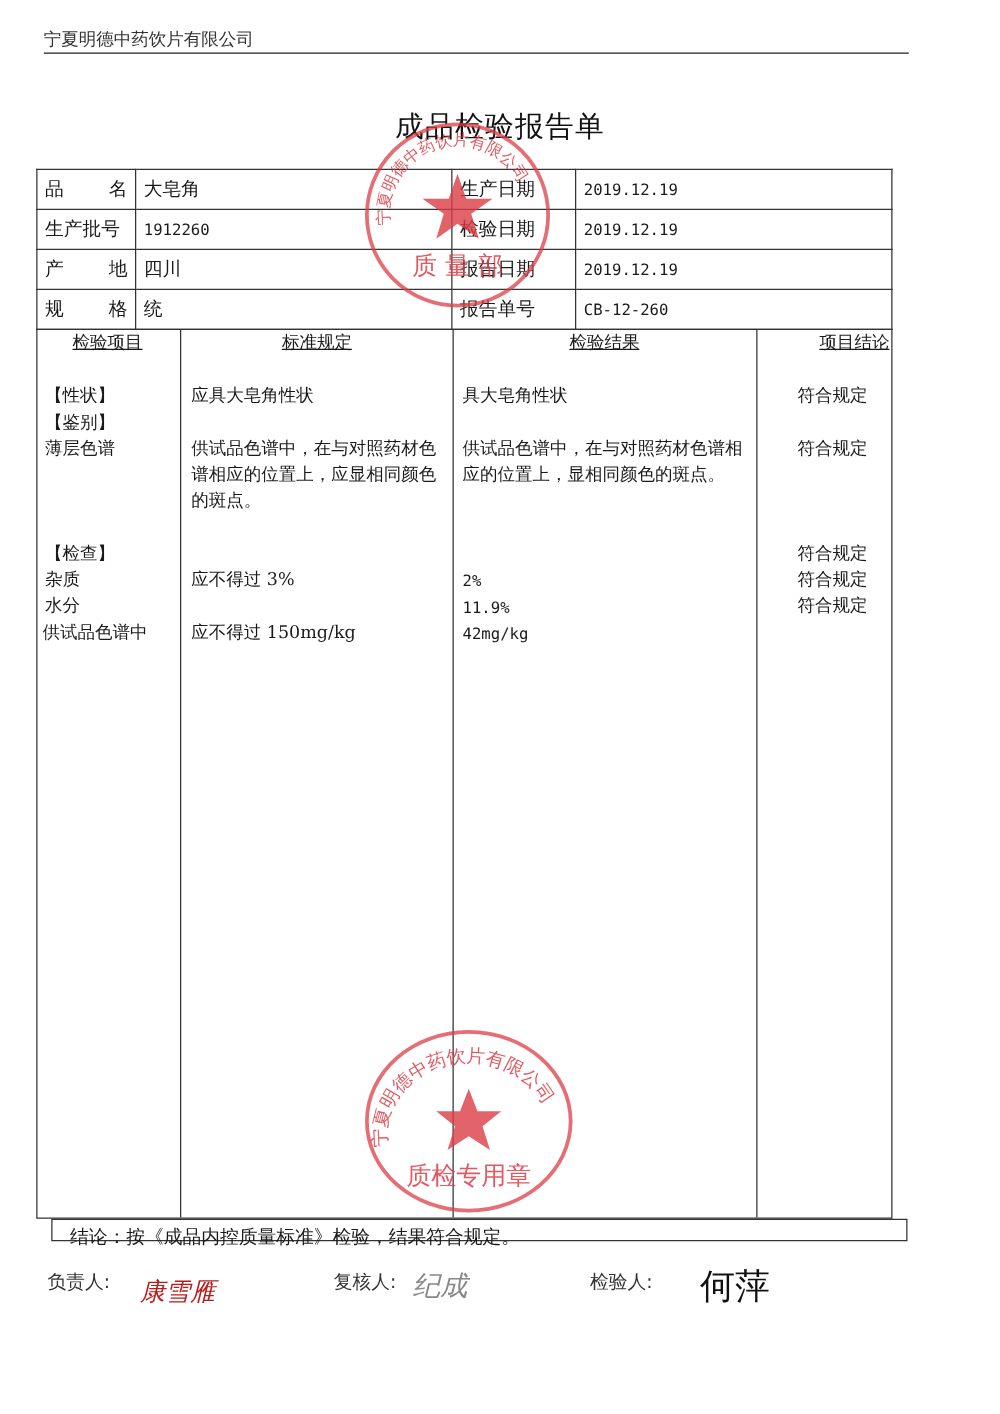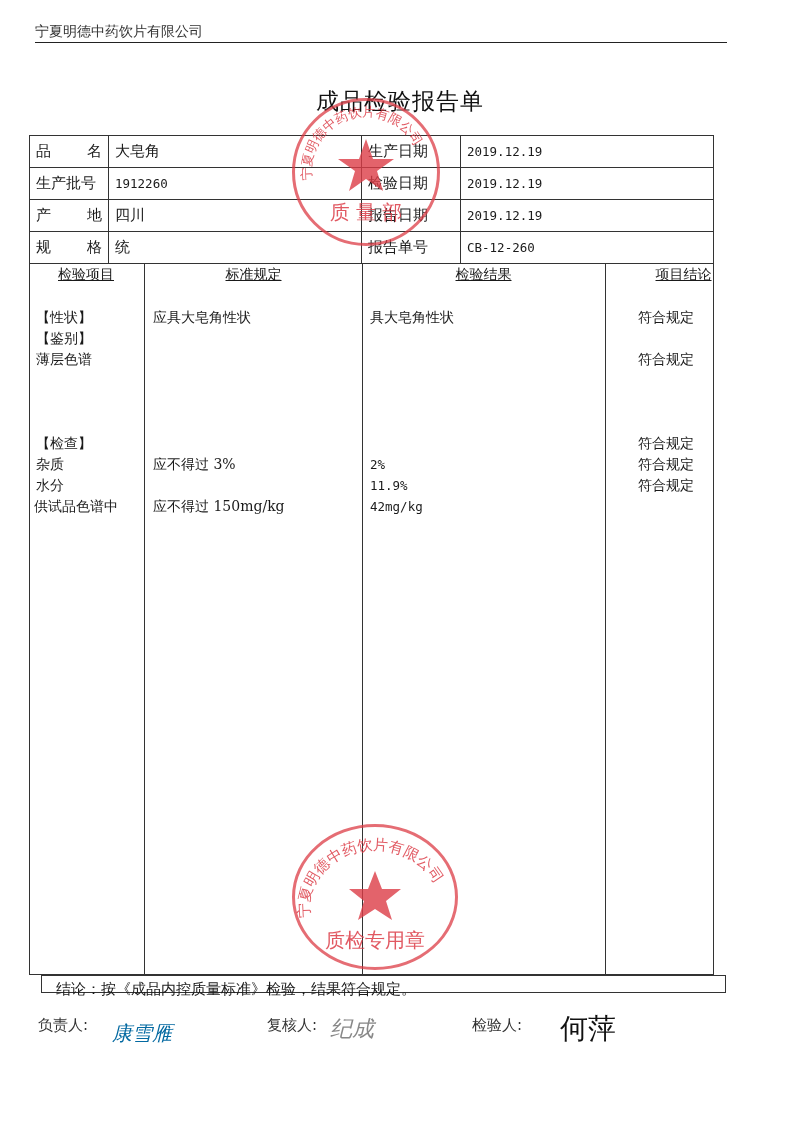--- a/index.html
+++ b/index.html
@@ -125,44 +125,46 @@
     <div class="cell" style="top:64px">【鉴别】</div>
     <div class="cell" style="top:85px">薄层色谱</div>
     <div class="cell" style="top:169px">【检查】</div>
     <div class="cell" style="top:169px;top:190px">杂质</div>
     <div class="cell" style="top:211px">水分</div>
     <div class="cell" style="top:232px;left:4px">供试品色谱中</div>
   </div>
   <div class="col col2">
     <div class="colhead">标准规定</div>
     <div class="cell" style="top:43px">应具大皂角性状</div>
+    <div class="cell" style="top:85px">供试品色谱中，在与对照药材色谱相应的位置上，应显相同颜色的斑点。</div>
     <div class="cell" style="top:190px">应不得过 3%</div>
     <div class="cell" style="top:232px">应不得过 150mg/kg</div>
   </div>
   <div class="col col3">
     <div class="colhead">检验结果</div>
     <div class="cell" style="top:43px">具大皂角性状</div>
+    <div class="cell" style="top:85px">供试品色谱中，在与对照药材色谱相应的位置上，显相同颜色的斑点。</div>
     <div class="cell mono" style="top:190px">2%</div>
     <div class="cell mono" style="top:211px">11.9%</div>
     <div class="cell mono" style="top:232px">42mg/kg</div>
   </div>
   <div class="col col4">
     <div class="colhead">项目结论</div>
     <div class="cell" style="top:43px">符合规定</div>
     <div class="cell" style="top:85px">符合规定</div>
     <div class="cell" style="top:169px;top:169px">符合规定</div>
     <div class="cell" style="top:190px">符合规定</div>
     <div class="cell" style="top:211px">符合规定</div>
   </div>
 </div>
 
 <div class="conclusion">结论：按《成品内控质量标准》检验，结果符合规定。</div>
 
 <span class="sig" style="left:38px">负责人:</span>
-<span class="sig sig-hand" style="left:112px;top:1020px;font-size:20px;color:#0369a1;font-style:italic">康雪雁</span>
+<span class="sig sig-hand" style="left:112px;top:1020px;font-size:20px;color:#b91c1c;font-style:italic">康雪雁</span>
 <span class="sig" style="left:267px">复核人:</span>
 <span class="sig sig-hand" style="left:330px;top:1014px;font-size:22px;color:#888;font-style:italic">纪成</span>
 <span class="sig" style="left:472px">检验人:</span>
 <span class="sig sig-hand" style="left:560px;top:1010px;font-size:28px;color:#111">何萍</span>
 
 <div class="stamp stamp1">
   <svg width="142" height="142" viewBox="0 0 142 142">
     <polygon points="71,38 78,58 99,58 82,70 88,90 71,78 54,90 60,70 43,58 64,58" fill="rgba(220,60,70,0.8)"></polygon>
     <text x="71" y="118" text-anchor="middle" font-size="20" fill="rgba(220,60,70,0.85)" font-family="DejaVu Sans, sans-serif">质 量 部</text>
     <path id="arc1" d="M 18,85 A 55,55 0 1,1 124,85" fill="none"></path>

